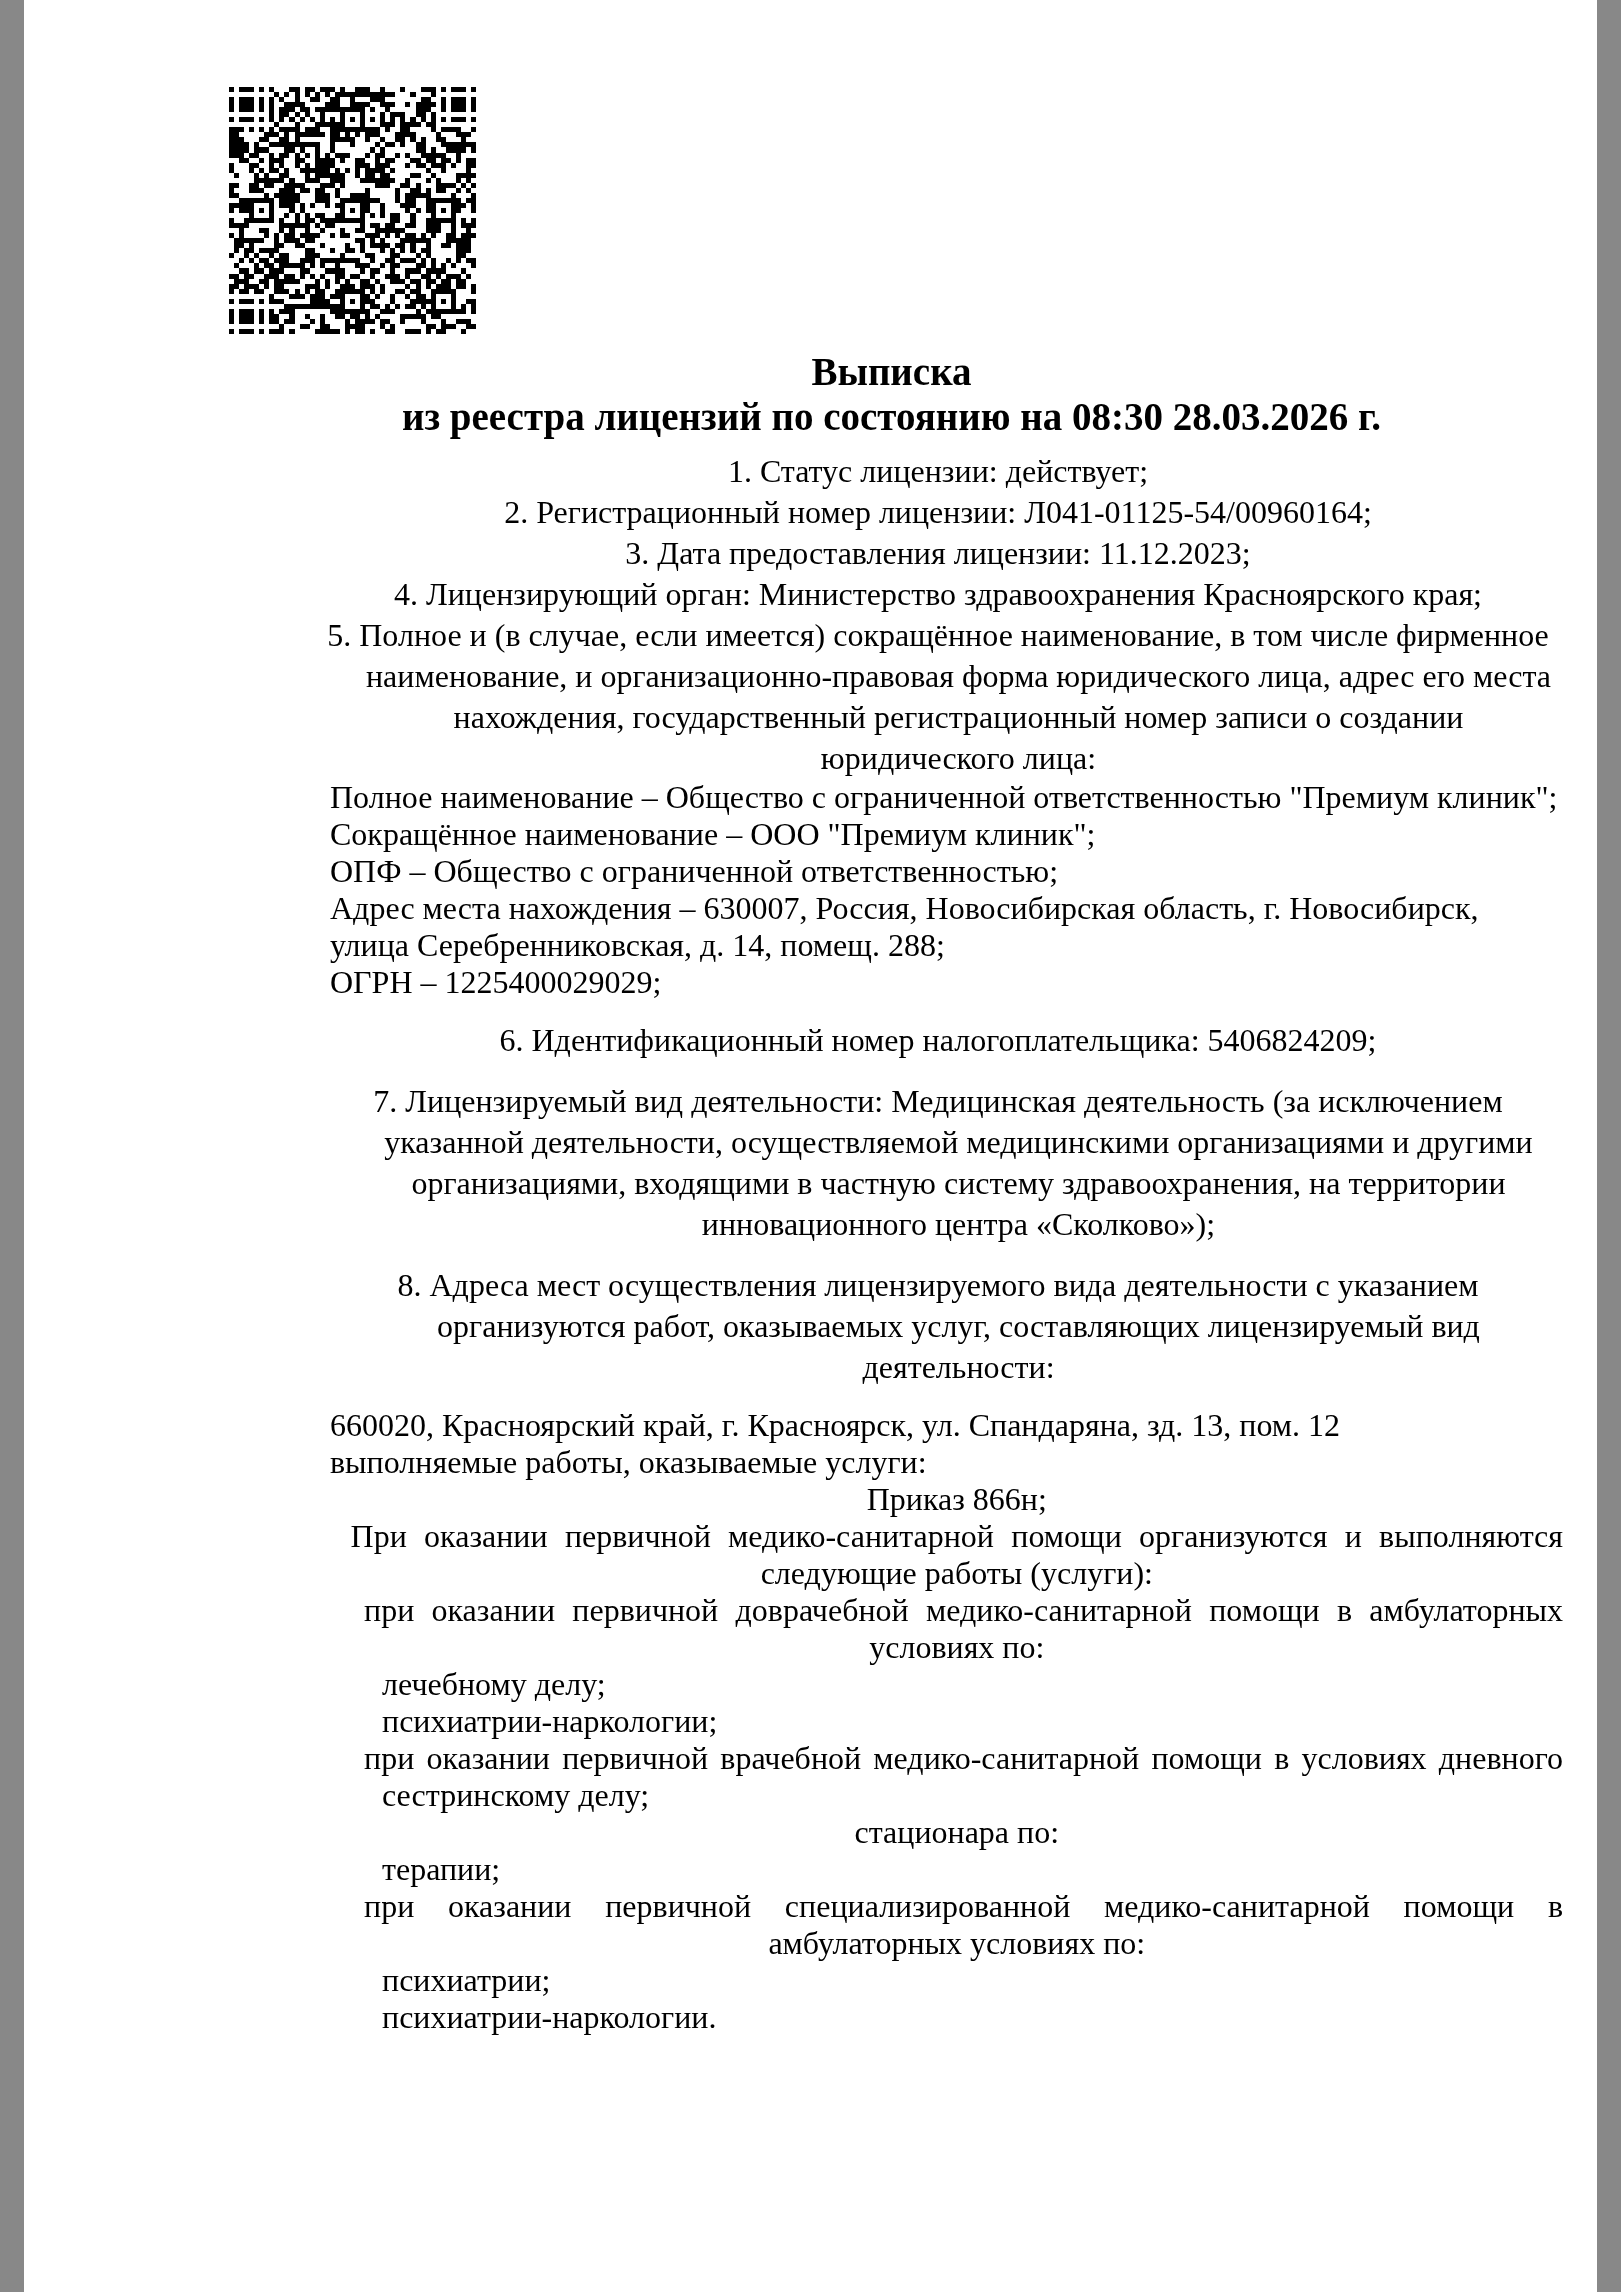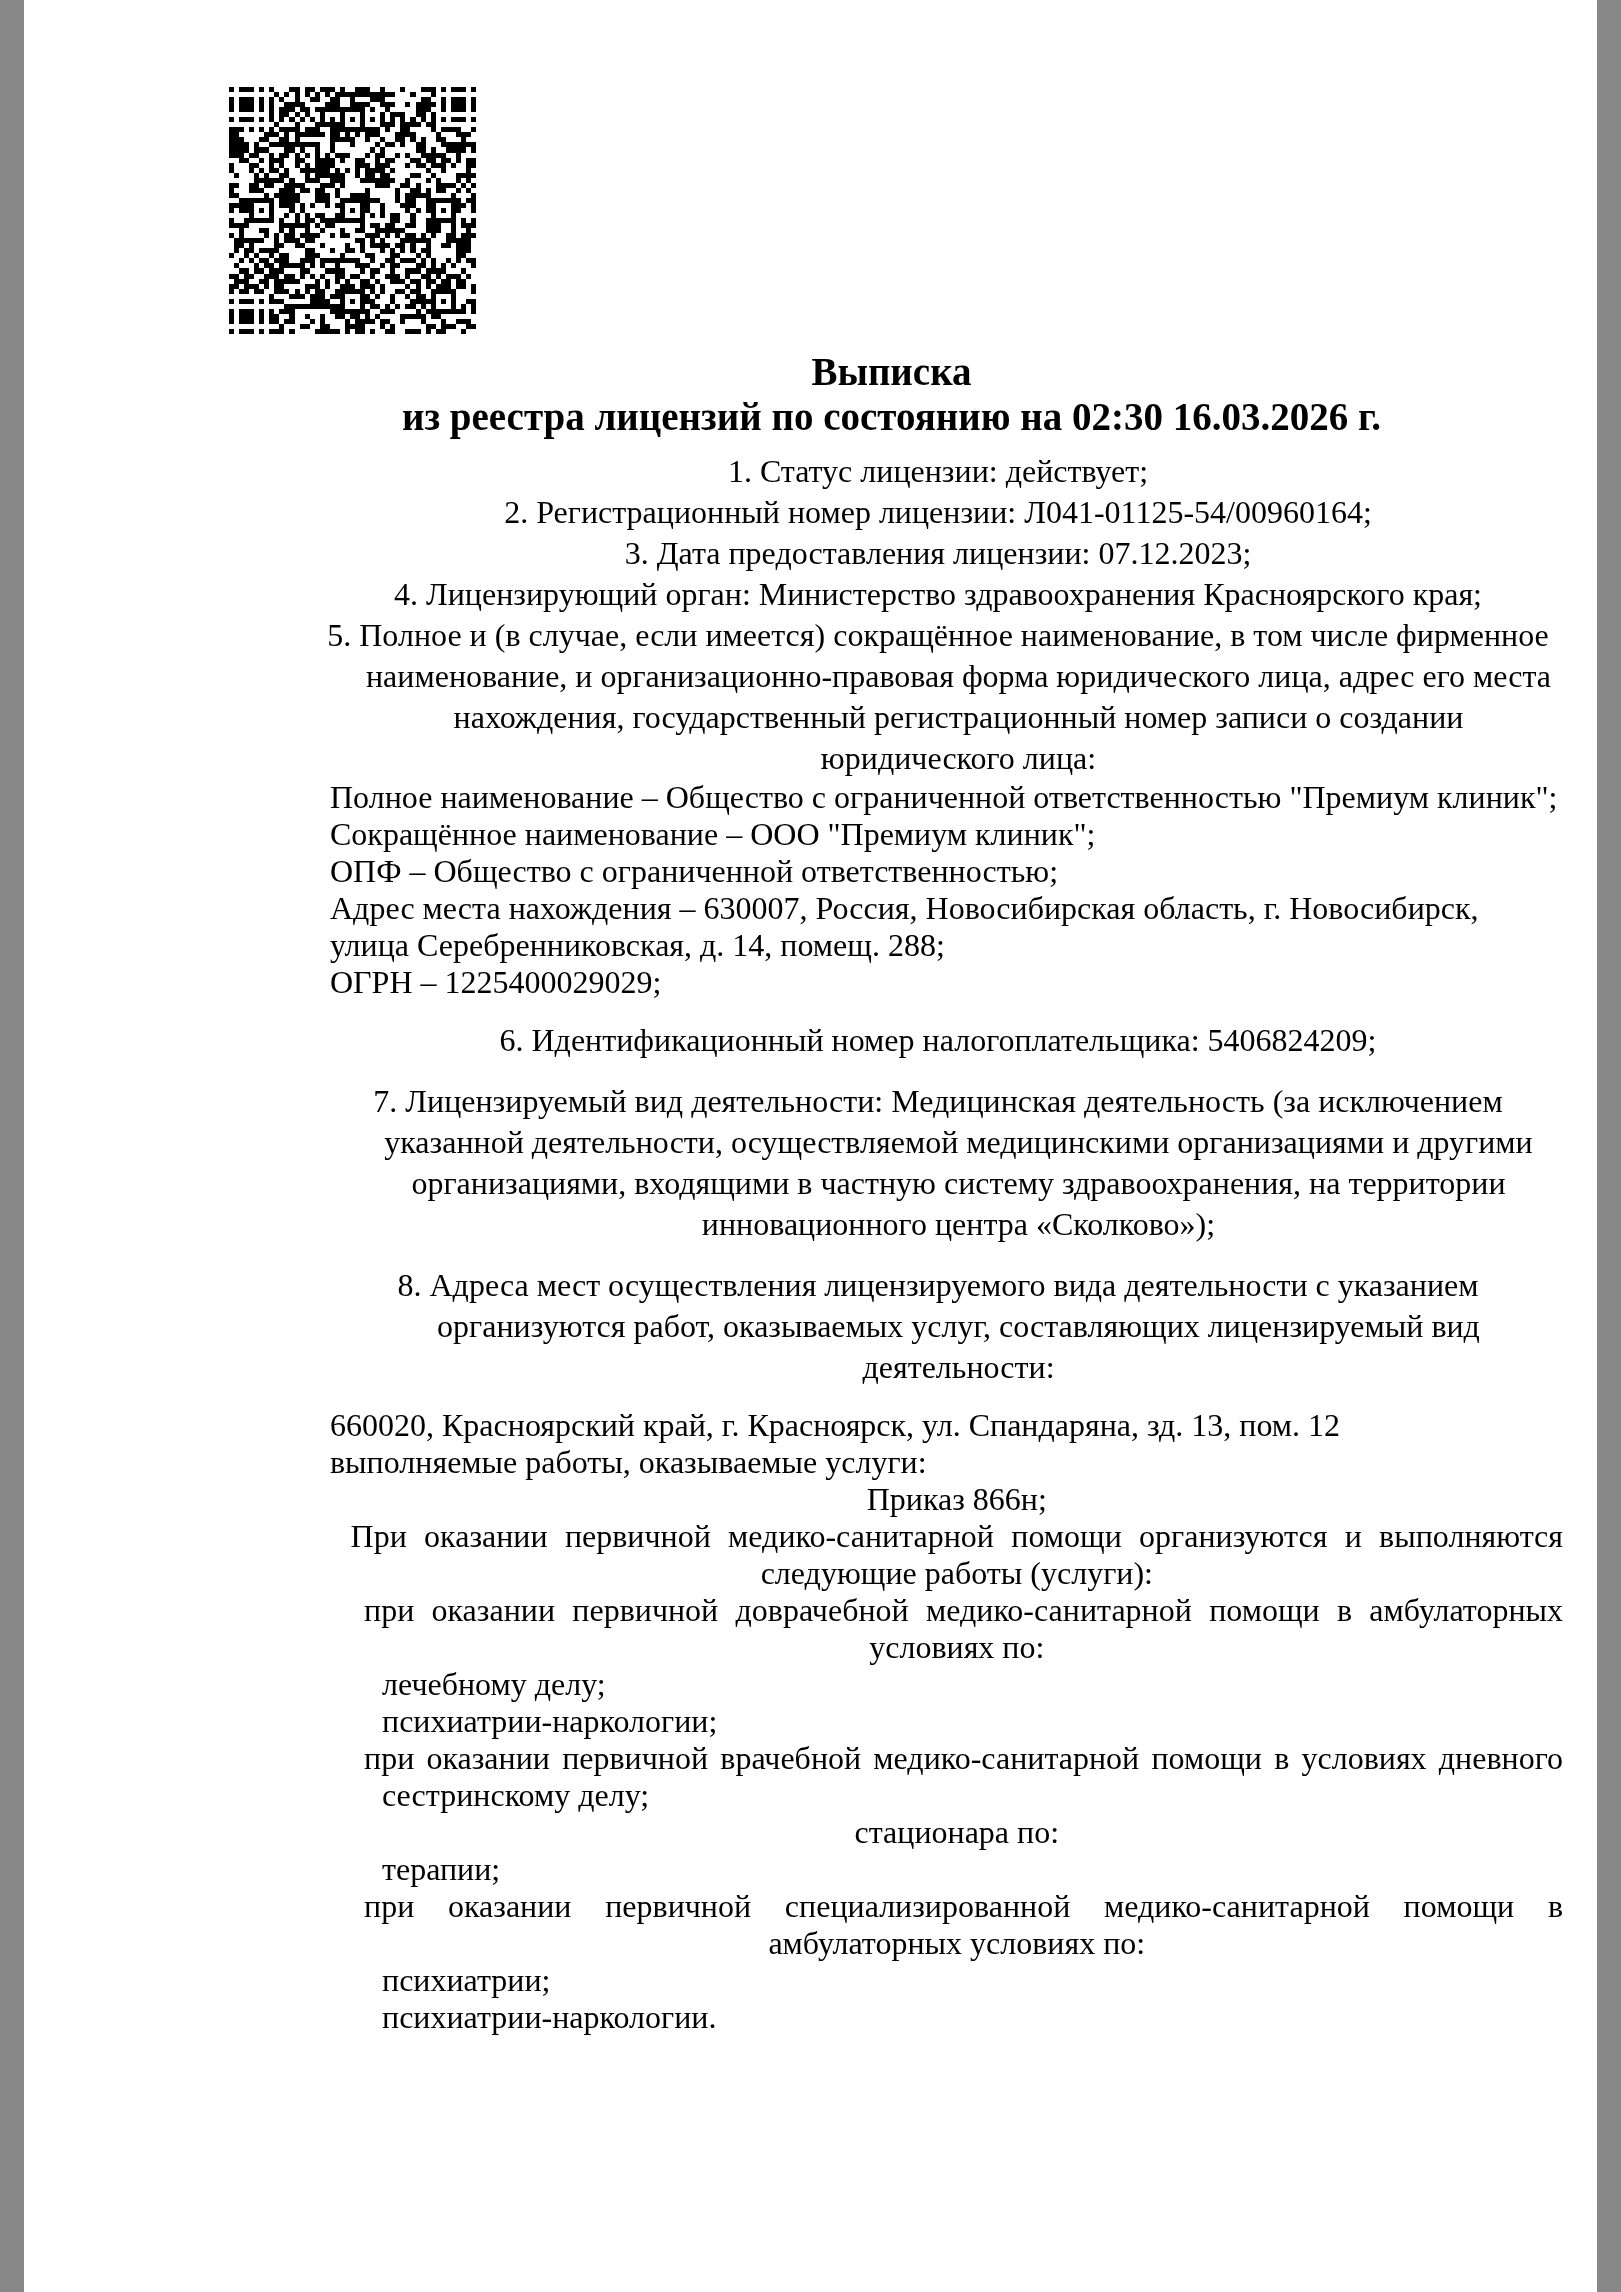--- a/index.html
+++ b/index.html
@@ -1286,26 +1286,26 @@
           <rect x="39" y="48" width="1" height="1"></rect>
           <rect x="41" y="48" width="1" height="1"></rect>
           <rect x="42" y="48" width="1" height="1"></rect>
           <rect x="46" y="48" width="1" height="1"></rect>
         </g>
       </svg>
     </div>
 
   <div class="content">
     <div class="title-line">Выписка</div>
-    <div class="title-line">из реестра лицензий по состоянию на 02:30 16.03.2026 г.</div>
+    <div class="title-line">из реестра лицензий по состоянию на 08:30 28.03.2026 г.</div>
 
     <div class="body-block" id="doc-body">
         <div class="line item">1. Статус лицензии: действует;</div>
         <div class="line item">2. Регистрационный номер лицензии: Л041-01125-54/00960164;</div>
-        <div class="line item">3. Дата предоставления лицензии: 07.12.2023;</div>
+        <div class="line item">3. Дата предоставления лицензии: 11.12.2023;</div>
         <div class="line item">4. Лицензирующий орган: Министерство здравоохранения Красноярского края;</div>
         <div class="line item">5. Полное и (в случае, если имеется) сокращённое наименование, в том числе фирменное</div>
         <div class="line item cont">наименование, и организационно-правовая форма юридического лица, адрес его места</div>
         <div class="line item cont">нахождения, государственный регистрационный номер записи о создании</div>
         <div class="line item cont">юридического лица:</div>
         <div class="line para">Полное наименование – Общество с ограниченной ответственностью "Премиум клиник";</div>
         <div class="line para">Сокращённое наименование – ООО "Премиум клиник";</div>
         <div class="line para">ОПФ – Общество с ограниченной ответственностью;</div>
         <div class="line para">Адрес места нахождения – 630007, Россия, Новосибирская область, г. Новосибирск,</div>
         <div class="line para">улица Серебренниковская, д. 14, помещ. 288;</div>

